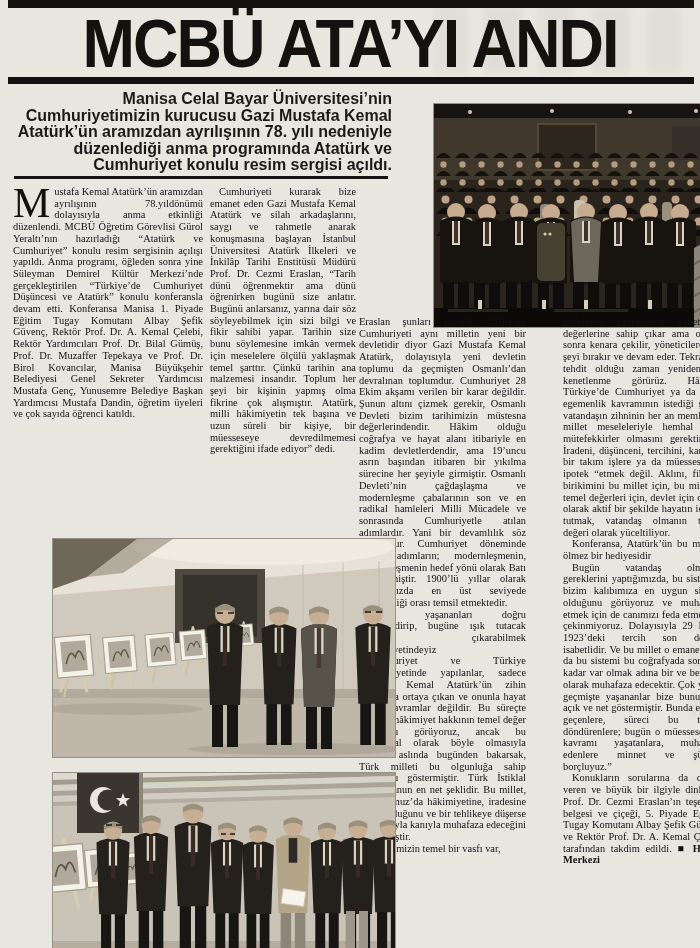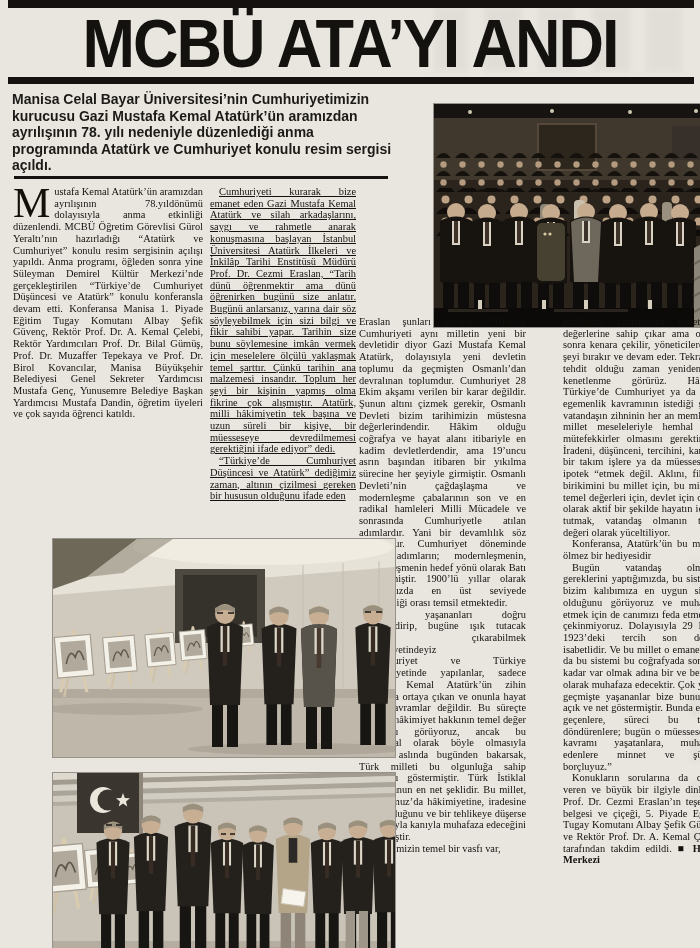--- a/index.html
+++ b/index.html
@@ -28,36 +28,36 @@
   .bar-mid{top:77px;height:7px;}
   .headline{
     position:absolute;left:0;top:4px;width:700px;margin:0;text-align:center;
     font-family:"Liberation Sans", sans-serif;font-weight:bold;
     font-size:63px;line-height:72px;letter-spacing:-2px;color:#14120f;
     transform:scaleY(1.08);transform-origin:center top;white-space:nowrap;
   }
   .lead{
     position:absolute;left:12px;top:91px;width:380px;margin:0;
     font-family:"Liberation Sans", sans-serif;font-weight:bold;
-    font-size:14px;line-height:16.6px;text-align:left;color:#1c1a17;
+    font-size:16px;line-height:16.6px;text-align:right;color:#1c1a17;
   }
   .lead-rule{position:absolute;left:14px;top:176px;width:374px;height:3px;background:#161310;}
   .photo{position:absolute;outline:1px solid #96918a;background:#9a958d;}
   .photo svg{display:block;width:100%;height:100%;}
   .photo1{left:394px;top:88px;width:304px;height:223px;}
   .photo2{left:13px;top:523px;width:342px;height:218px;}
   .photo3{left:13px;top:757px;width:342px;height:186px;}
   .col{
     position:absolute;text-align:justify;overflow:hidden;
     font-size:10.4px;line-height:11.7px;color:#141210;
   }
   .col p{margin:0;padding:0;}
   .col p.indent{text-indent:9px;}
   .col1{left:13px;top:186px;width:190px;height:333px;}
-  .col2{left:210px;top:186px;width:146px;height:335px;text-decoration:underline;}
+  .col2{left:210px;top:186px;width:146px;height:335px;}
   .col3{left:359px;top:316px;width:167px;height:630px;}
   .col4{left:531px;top:316px;width:158px;height:630px;margin-left:32px;}
   .dropcap{
     float:left;font-size:42px;line-height:33px;padding:1px 4px 0 0;
     font-weight:400;color:#121009;
   }
   .byline{font-weight:bold;}
 </style>
 </head>
 <body>
@@ -133,21 +133,20 @@
       <rect x="214" y="196" width="4" height="9" fill="#d6cebc"></rect>
     </svg>
   </figure>
 
   <div class="col col1">
     <p><span class="dropcap">M</span><span>ustafa Kemal Atatürk’ün aramızdan ayrılışının 78.yıldönümü dolayısıyla anma etkinliği düzenlendi. MCBÜ Öğretim Görevlisi Gürol Yeraltı’nın hazırladığı “Atatürk ve Cumhuriyet” konulu resim sergisinin açılışı yapıldı. Anma programı, öğleden sonra yine Süleyman Demirel Kültür Merkezi’nde gerçekleştirilen “Türkiye’de Cumhuriyet Düşüncesi ve Atatürk” konulu konferansla devam etti. Konferansa Manisa 1. Piyade Eğitim Tugay Komutanı Albay Şefik Güvenç, Rektör Prof. Dr. A. Kemal Çelebi, Rektör Yardımcıları Prof. Dr. Bilal Gümüş, Prof. Dr. Muzaffer Tepekaya ve Prof. Dr. Birol Kovancılar, Manisa Büyükşehir Belediyesi Genel Sekreter Yardımcısı Mustafa Genç, Yunusemre Belediye Başkan Yardımcısı Mustafa Dandin, öğretim üyeleri ve çok sayıda öğrenci katıldı.</span></p>
   </div>
 
   <div class="col col2">
     <p class="indent">Cumhuriyeti kurarak bize emanet eden Gazi Mustafa Kemal Atatürk ve silah arkadaşlarını, saygı ve rahmetle anarak konuşmasına başlayan İstanbul Üniversitesi Atatürk İlkeleri ve İnkilâp Tarihi Enstitüsü Müdürü Prof. Dr. Cezmi Eraslan, “Tarih dünü öğrenmektir ama dünü öğrenirken bugünü size anlatır. Bugünü anlarsanız, yarına dair söz söyleyebilmek için sizi bilgi ve fikir sahibi yapar. Tarihin size bunu söylemesine imkân vermek için meselelere ölçülü yaklaşmak temel şarttır. Çünkü tarihin ana malzemesi insandır. Toplum her şeyi bir kişinin yapmış olma fikrine çok alışmıştır. Atatürk, milli hâkimiyetin tek başına ve uzun süreli bir kişiye, bir müesseseye devredilmemesi gerektiğini ifade ediyor” dedi.</p>
-    <p class="indent">“Türkiye’de Cumhuriyet Düşüncesi ve Atatürk” dediğimiz zaman, altının çizilmesi gereken bir hususun olduğunu ifade eden</p>
   </div>
 
   <div class="col col3">
     <p>Eraslan şunları söyledi: “Türkiye Cumhuriyeti aynı milletin yeni bir devletidir diyor Gazi Mustafa Kemal Atatürk, dolayısıyla yeni devletin toplumu da geçmişten Osmanlı’dan devralınan toplumdur. Cumhuriyet 28 Ekim akşamı verilen bir karar değildir. Şunun altını çizmek gerekir, Osmanlı Devleti bizim tarihimizin müstesna değerlerindendir. Hâkim olduğu coğrafya ve hayat alanı itibariyle en kadim devletlerdendir, ama 19’uncu asrın başından itibaren bir yıkılma sürecine her şeyiyle girmiştir. Osmanlı Devleti’nin çağdaşlaşma ve modernleşme çabalarının son ve en radikal hamleleri Milli Mücadele ve sonrasında Cumhuriyetle atılan adımlardır. Yani bir devamlılık söz konusudur. Cumhuriyet döneminde atılan adımların; modernleşmenin, medenileşmenin hedef yönü olarak Batı gösterilmiştir. 1900’lü yıllar olarak baktığımızda en üst seviyede gelişmişliği orası temsil etmektedir.</p>
     <p class="indent">Dünde yaşananları doğru değerlendirip, bugüne ışık tutacak sonuçlar çıkarabilmek mecburiyetindeyiz</p>
     <p class="indent">Cumhuriyet ve Türkiye Cumhuriyetinde yapılanlar, sadece Mustafa Kemal Atatürk’ün zihin yapısında ortaya çıkan ve onunla hayat bulan kavramlar değildir. Bu süreçte milletin hâkimiyet hakkının temel değer olduğunu görüyoruz, ancak bu kavramsal olarak böyle olmasıyla beraber aslında bugünden bakarsak, Türk milleti bu olgunluğa sahip olduğunu göstermiştir. Türk İstiklal Harbi bunun en net şeklidir. Bu millet, 15 Temmuz’da hâkimiyetine, iradesine sahip olduğunu ve bir tehlikeye düşerse onu canıyla kanıyla muhafaza edeceğini göstermiştir.</p>
     <p class="indent">Milletimizin temel bir vasfı var,</p>
   </div>
 
   <div class="col col4">

